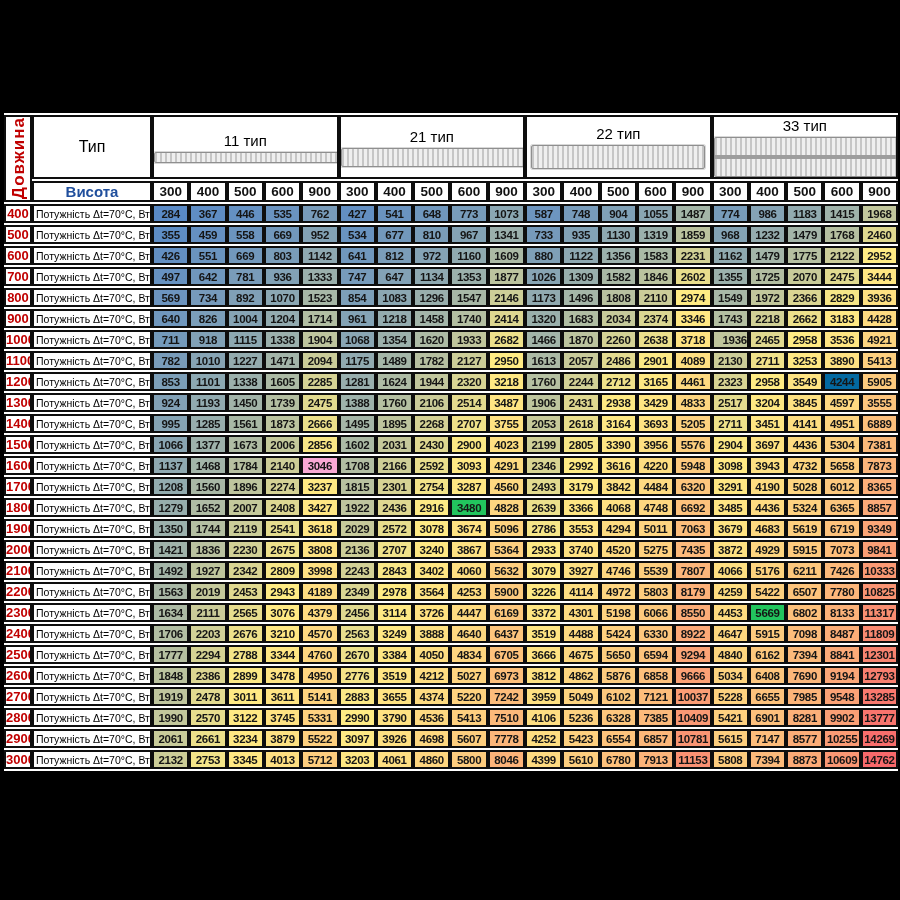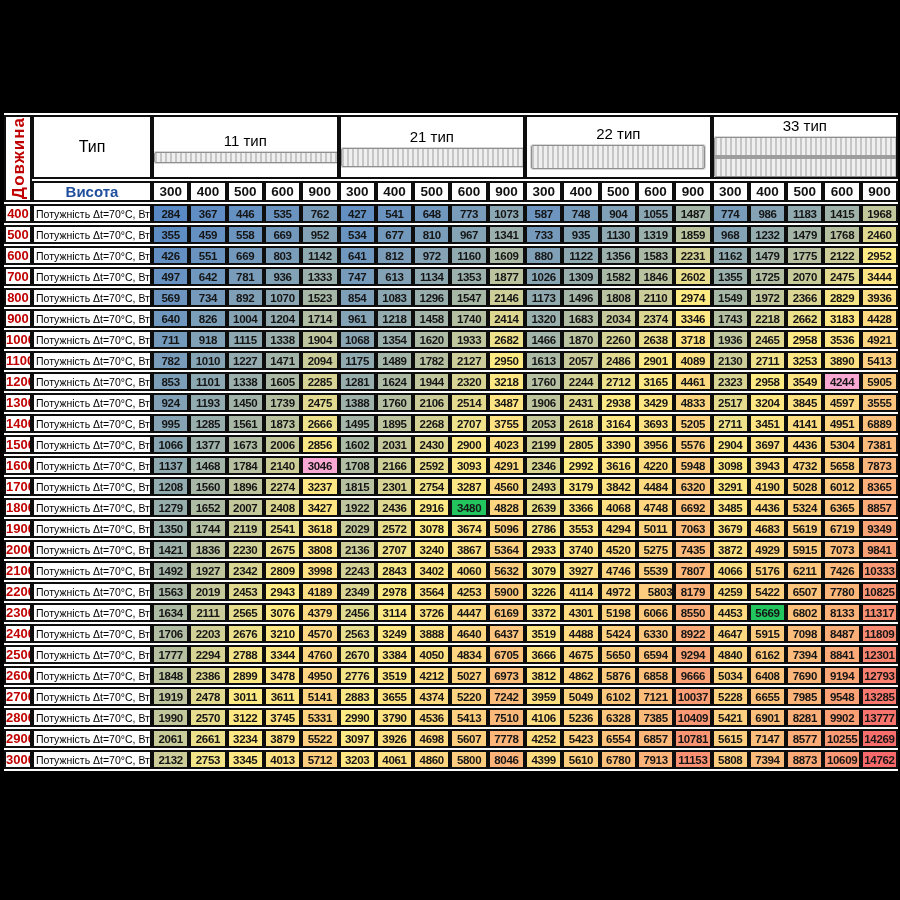--- a/index.html
+++ b/index.html
@@ -204,21 +204,21 @@
         </tr>
         <tr>
           <th class="len-cell" style="color: rgb(192, 0, 0);">700</th>
           <td class="power-label">Потужність Δt=70°C, Вт</td>
           <td class="power-cell" style="background: rgb(103, 146, 193);">497</td>
           <td class="power-cell" style="background: rgb(112, 151, 189);">642</td>
           <td class="power-cell" style="background: rgb(121, 156, 186);">781</td>
           <td class="power-cell" style="background: rgb(130, 162, 182);">936</td>
           <td class="power-cell" style="background: rgb(155, 176, 172);">1333</td>
           <td class="power-cell" style="background: rgb(119, 155, 187);">747</td>
-          <td class="power-cell" style="background: rgb(131, 162, 182);">613</td>
+          <td class="power-cell" style="background: rgb(131, 162, 182);">647</td>
           <td class="power-cell" style="background: rgb(143, 169, 177);">1134</td>
           <td class="power-cell" style="background: rgb(156, 177, 172);">1353</td>
           <td class="power-cell" style="background: rgb(188, 196, 159);">1877</td>
           <td class="power-cell" style="background: rgb(136, 165, 180);">1026</td>
           <td class="power-cell" style="background: rgb(153, 175, 173);">1309</td>
           <td class="power-cell" style="background: rgb(170, 185, 166);">1582</td>
           <td class="power-cell" style="background: rgb(186, 195, 159);">1846</td>
           <td class="power-cell" style="background: rgb(233, 222, 141);">2602</td>
           <td class="power-cell" style="background: rgb(156, 177, 172);">1355</td>
           <td class="power-cell" style="background: rgb(179, 190, 162);">1725</td>
@@ -285,21 +285,21 @@
           <td class="power-cell" style="background: rgb(138, 166, 179);">1068</td>
           <td class="power-cell" style="background: rgb(156, 177, 172);">1354</td>
           <td class="power-cell" style="background: rgb(173, 187, 165);">1620</td>
           <td class="power-cell" style="background: rgb(192, 198, 157);">1933</td>
           <td class="power-cell" style="background: rgb(238, 225, 139);">2682</td>
           <td class="power-cell" style="background: rgb(163, 181, 169);">1466</td>
           <td class="power-cell" style="background: rgb(188, 196, 159);">1870</td>
           <td class="power-cell" style="background: rgb(212, 210, 149);">2260</td>
           <td class="power-cell" style="background: rgb(235, 223, 140);">2638</td>
           <td class="power-cell" style="background: rgb(255, 227, 130);">3718</td>
-          <td class="power-cell" style="background: rgb(192, 198, 157);">1936</td>
+          <td class="power-cell" style="background: rgb(192, 198, 157); text-align: right;">1936</td>
           <td class="power-cell" style="background: rgb(225, 217, 144);">2465</td>
           <td class="power-cell" style="background: rgb(255, 235, 132);">2958</td>
           <td class="power-cell" style="background: rgb(255, 229, 131);">3536</td>
           <td class="power-cell" style="background: rgb(254, 213, 128);">4921</td>
         </tr>
         <tr>
           <th class="len-cell" style="color: rgb(192, 0, 0);">1100</th>
           <td class="power-label">Потужність Δt=70°C, Вт</td>
           <td class="power-cell" style="background: rgb(121, 156, 186);">782</td>
           <td class="power-cell" style="background: rgb(135, 164, 180);">1010</td>
@@ -336,21 +336,21 @@
           <td class="power-cell" style="background: rgb(216, 212, 148);">2320</td>
           <td class="power-cell" style="background: rgb(255, 232, 131);">3218</td>
           <td class="power-cell" style="background: rgb(181, 192, 162);">1760</td>
           <td class="power-cell" style="background: rgb(211, 209, 150);">2244</td>
           <td class="power-cell" style="background: rgb(240, 226, 138);">2712</td>
           <td class="power-cell" style="background: rgb(255, 233, 132);">3165</td>
           <td class="power-cell" style="background: rgb(254, 218, 129);">4461</td>
           <td class="power-cell" style="background: rgb(216, 212, 148);">2323</td>
           <td class="power-cell" style="background: rgb(255, 235, 132);">2958</td>
           <td class="power-cell" style="background: rgb(255, 228, 131);">3549</td>
-          <td class="power-cell" style="background: #f9a8d4;">4244</td>
+          <td class="power-cell" style="background: #0369a1;">4244</td>
           <td class="power-cell" style="background: rgb(253, 203, 126);">5905</td>
         </tr>
         <tr>
           <th class="len-cell" style="color: rgb(192, 0, 0);">1300</th>
           <td class="power-label">Потужність Δt=70°C, Вт</td>
           <td class="power-cell" style="background: rgb(130, 161, 182);">924</td>
           <td class="power-cell" style="background: rgb(146, 171, 176);">1193</td>
           <td class="power-cell" style="background: rgb(162, 180, 169);">1450</td>
           <td class="power-cell" style="background: rgb(180, 191, 162);">1739</td>
           <td class="power-cell" style="background: rgb(225, 218, 144);">2475</td>
@@ -571,21 +571,21 @@
           <td class="power-cell" style="background: rgb(254, 235, 132);">2943</td>
           <td class="power-cell" style="background: rgb(254, 221, 129);">4189</td>
           <td class="power-cell" style="background: rgb(218, 213, 147);">2349</td>
           <td class="power-cell" style="background: rgb(255, 235, 132);">2978</td>
           <td class="power-cell" style="background: rgb(255, 228, 131);">3564</td>
           <td class="power-cell" style="background: rgb(254, 221, 129);">4253</td>
           <td class="power-cell" style="background: rgb(253, 203, 126);">5900</td>
           <td class="power-cell" style="background: rgb(255, 232, 131);">3226</td>
           <td class="power-cell" style="background: rgb(254, 222, 130);">4114</td>
           <td class="power-cell" style="background: rgb(254, 213, 128);">4972</td>
-          <td class="power-cell" style="background: rgb(253, 204, 126); text-align: right;">5803</td>
+          <td class="power-cell" style="background: rgb(253, 204, 126);">5803</td>
           <td class="power-cell" style="background: rgb(252, 177, 121);">8179</td>
           <td class="power-cell" style="background: rgb(254, 221, 129);">4259</td>
           <td class="power-cell" style="background: rgb(254, 208, 127);">5422</td>
           <td class="power-cell" style="background: rgb(253, 196, 124);">6507</td>
           <td class="power-cell" style="background: rgb(252, 182, 122);">7780</td>
           <td class="power-cell" style="background: rgb(250, 148, 115);">10825</td>
         </tr>
         <tr>
           <th class="len-cell" style="color: rgb(192, 0, 0);">2300</th>
           <td class="power-label">Потужність Δt=70°C, Вт</td>

